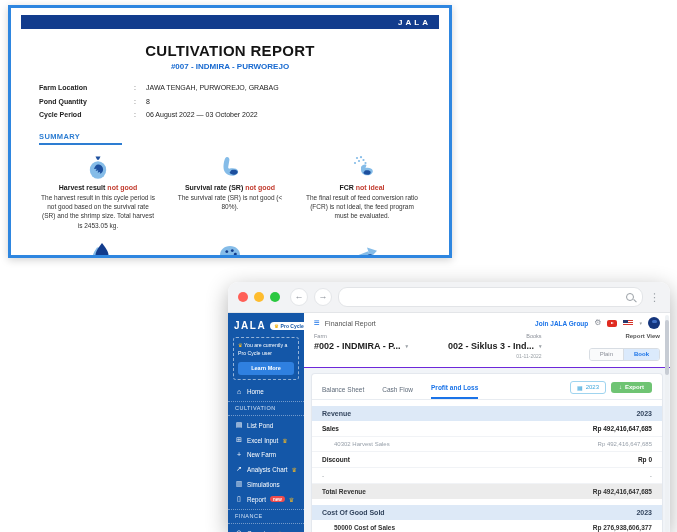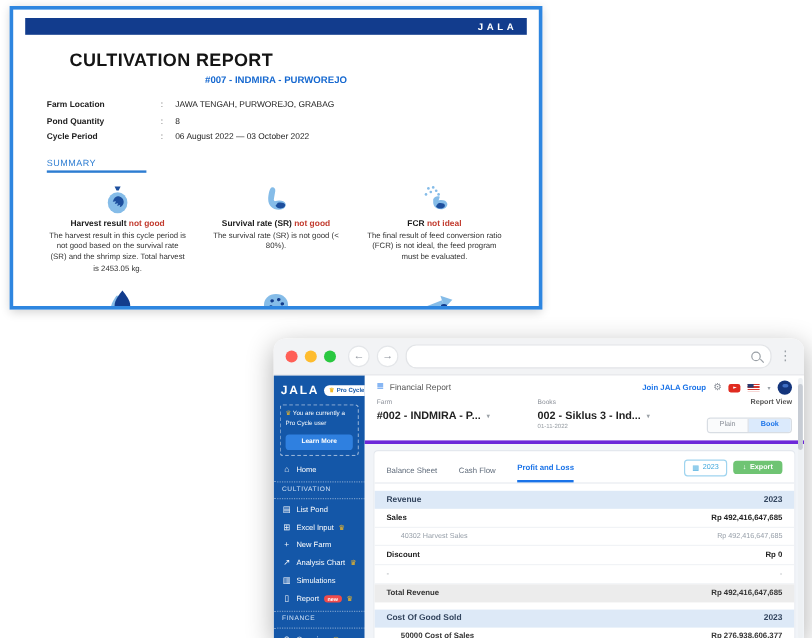--- a/index.html
+++ b/index.html
@@ -5,27 +5,27 @@
   html,body{margin:0;padding:0;}
   body{width:677px;height:532px;position:relative;overflow:hidden;background:#fff;
        font-family:"Liberation Sans",sans-serif;-webkit-font-smoothing:antialiased;}
 
   
   .doc{position:absolute;left:8px;top:5px;width:438px;height:247px;background:#fff;
        border:3px solid #2e86e0;box-shadow:0 2px 8px rgba(0,0,0,.18);overflow:hidden;}
   .doc-header{margin:7px 10px 0;height:14px;background:#123c8d;color:#fff;display:flex;
        align-items:center;justify-content:flex-end;padding:0 8px;font-size:8px;
        letter-spacing:3px;font-weight:bold;}
-  .doc-title{text-align:left;font-size:15px;font-weight:bold;margin-top:13px;color:#141414;letter-spacing:.3px;padding-left:47px;}
+  .doc-title{text-align:center;font-size:15px;font-weight:bold;margin-top:13px;color:#141414;letter-spacing:.3px;}
   .doc-subtitle{text-align:center;font-size:8px;font-weight:bold;color:#1769d0;margin-top:3px;}
   .doc-fields{margin:13px 0 0 28px;font-size:7px;color:#222;}
   .doc-field-row{display:flex;margin-bottom:6.5px;}
   .doc-field-label{width:95px;font-weight:bold;}
   .doc-field-colon{width:12px;color:#555;}
-  .doc-section-title{margin:6px 0 0 28px;font-size:7.5px;font-weight:normal;color:#2d7dd2;
+  .doc-section-title{margin:6px 0 0 28px;font-size:7.5px;font-weight:bold;color:#2d7dd2;
        display:inline-block;border-bottom:2px solid #2d7dd2;padding:0 42px 2px 0;letter-spacing:.4px;}
   .doc-summary{display:grid;grid-template-columns:1fr 1fr 1fr;margin:8px 24px 0;column-gap:6px;}
   .sum-item{text-align:center;}
   .sum-icon{height:27px;display:flex;justify-content:center;align-items:flex-end;}
   .sum-title{font-size:7px;font-weight:bold;margin-top:4px;color:#1a1a1a;}
   .sum-status{color:#c23b2e;}
   .sum-desc{font-size:6.5px;color:#333;line-height:1.45;margin-top:2px;padding:0 6px;}
   .doc-bottom{display:grid;grid-template-columns:1fr 1fr 1fr;margin:10px 24px 0;}
   .doc-bottom .sum-icon{height:27px;}
 
@@ -76,26 +76,26 @@
   .gear{color:#8a8f98;font-size:8px;line-height:1;}
   .yt{width:10px;height:7px;background:#e02b20;border-radius:2px;position:relative;}
   .yt::after{content:"";position:absolute;left:4px;top:2px;border-left:3px solid #fff;
        border-top:1.5px solid transparent;border-bottom:1.5px solid transparent;}
   .flag{width:10px;height:6px;background:repeating-linear-gradient(#d5352c 0 1px,#fff 1px 2px);position:relative;}
   .flag::after{content:"";position:absolute;left:0;top:0;width:4.5px;height:3px;background:#27396e;}
   .caret{color:#9aa0a6;font-size:5px;}
   .avatar{width:12px;height:12px;border-radius:50%;background:#14357c;position:relative;overflow:hidden;}
   .avatar::after{content:"";position:absolute;left:3.5px;top:3px;width:5px;height:3px;background:#3f6ec4;border-radius:2px;}
 
-  .selector-row{display:flex;align-items:flex-start;padding:2px 10px 6px;border-bottom:3px solid #6d28d9;}
+  .selector-row{display:flex;align-items:flex-start;padding:2px 10px 6px;border-bottom:1px solid #6d28d9;}
   .sel-label{font-size:5.5px;color:#8a8f98;margin-bottom:2px;}
   .sel-value{font-size:9px;font-weight:bold;color:#222;display:flex;gap:5px;align-items:center;white-space:nowrap;}
   .sel-date{font-size:5px;color:#9aa0a6;margin-top:2px;}
   .farm-block{min-width:120px;}
-  .books-block{margin-left:14px;}
+  .books-block{margin-left:14px;text-align:right;}
   .report-view{margin-left:auto;text-align:right;}
   .rv-label{font-size:6px;font-weight:bold;color:#555;margin-bottom:3px;}
   .toggle{display:inline-flex;border:1px solid #d8dde3;border-radius:3px;overflow:hidden;font-size:6px;}
   .toggle .opt{padding:2.5px 10px;}
   .opt-plain{background:#fafbfc;color:#8a8f98;border-right:1px solid #d8dde3;}
   .opt-book{background:#dbeafc;color:#1a73e8;font-weight:bold;}
 
   .content{flex:1;background:#f1f4f8;padding:5px 7px 0;}
   .card{background:#fff;border:1px solid #e4e8ee;border-bottom:none;border-radius:4px 4px 0 0;
        height:100%;overflow:hidden;}

